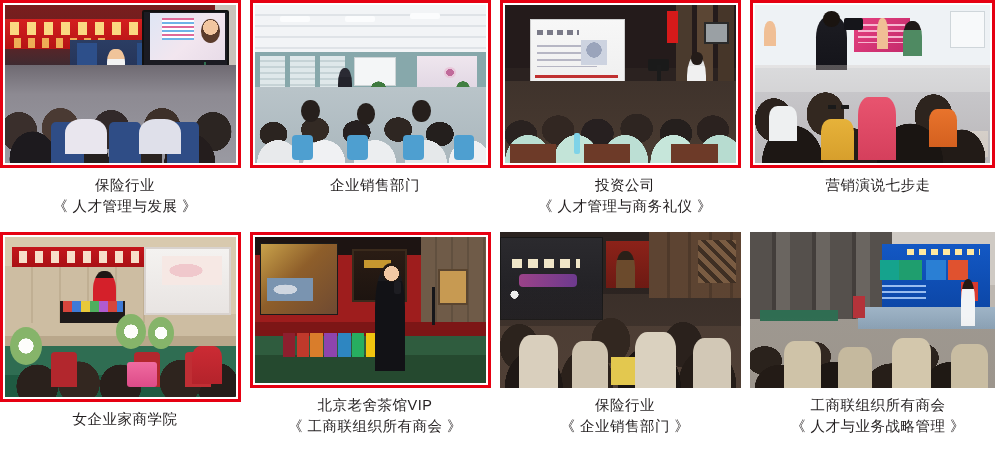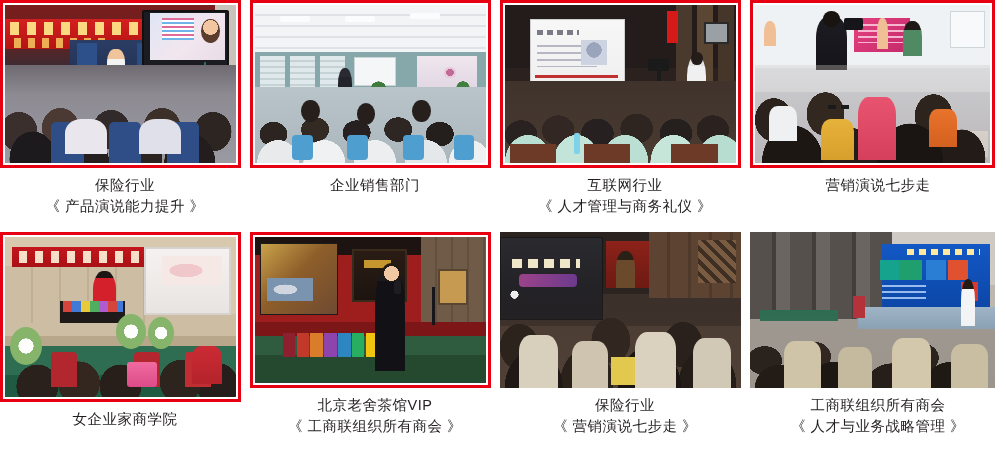--- a/index.html
+++ b/index.html
@@ -360,21 +360,21 @@
           <div class="crowd"></div>
           <div class="chair ch1"></div>
           <div class="chair ch2"></div>
           <div class="chair ch3"></div>
           <div class="shirt sh1"></div>
           <div class="shirt sh2"></div>
         </div>
       </div>
       <div class="caption">
         <span class="l1">保险行业</span>
-        <span class="l2">《 产品演说能力提升 》</span>
+        <span class="l2">《 人才管理与发展 》</span>
       </div>
     </div>
 
     <div class="cell c2 r1">
       <div class="photo-wrap framed">
         <div class="photo p2">
           <div class="ceil"></div>
           <div class="lamp lp1"></div>
           <div class="lamp lp2"></div>
           <div class="lamp lp3"></div>
@@ -421,21 +421,21 @@
           <div class="staff"></div>
           <div class="staffh"></div>
           <div class="crowd"></div>
           <div class="desk d1"></div>
           <div class="desk d2"></div>
           <div class="desk d3"></div>
           <div class="bottle"></div>
         </div>
       </div>
       <div class="caption">
-        <span class="l1">互联网行业</span>
+        <span class="l1">投资公司</span>
         <span class="l2">《 人才管理与商务礼仪 》</span>
       </div>
     </div>
 
     <div class="cell c4 r1">
       <div class="photo-wrap framed">
         <div class="photo p4">
           <div class="wall"></div>
           <div class="wboard"></div>
           <div class="pinkban"></div>
@@ -535,21 +535,21 @@
           <div class="crowd"></div>
           <div class="cream cr1"></div>
           <div class="cream cr2"></div>
           <div class="cream cr3"></div>
           <div class="cream cr4"></div>
           <div class="yellowshirt"></div>
         </div>
       </div>
       <div class="caption">
         <span class="l1">保险行业</span>
-        <span class="l2">《 营销演说七步走 》</span>
+        <span class="l2">《 企业销售部门 》</span>
       </div>
     </div>
 
     <div class="cell c4 r2">
       <div class="photo-wrap noframe">
         <div class="photo p8">
           <div class="wallL"></div>
           <div class="led"></div>
           <div class="ledhdr"></div>
           <div class="ledtile lt4"></div>

